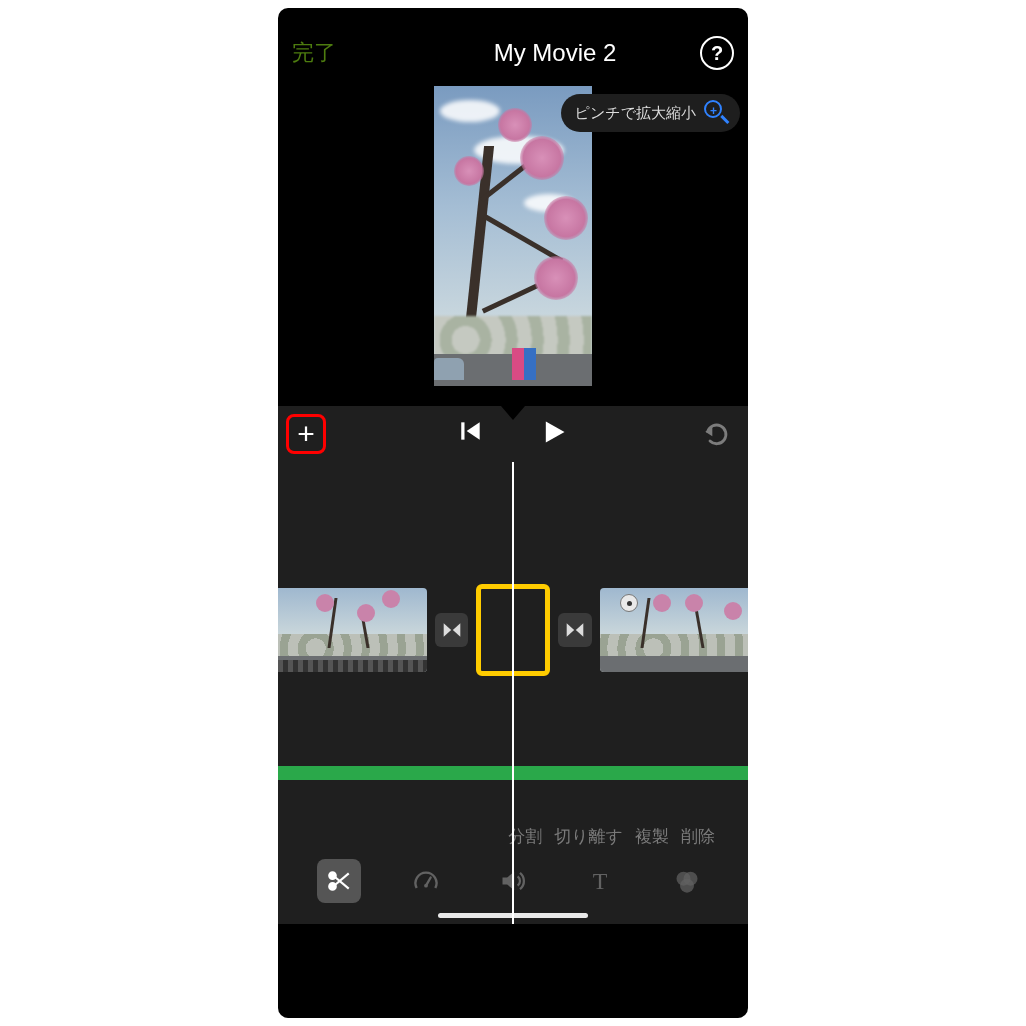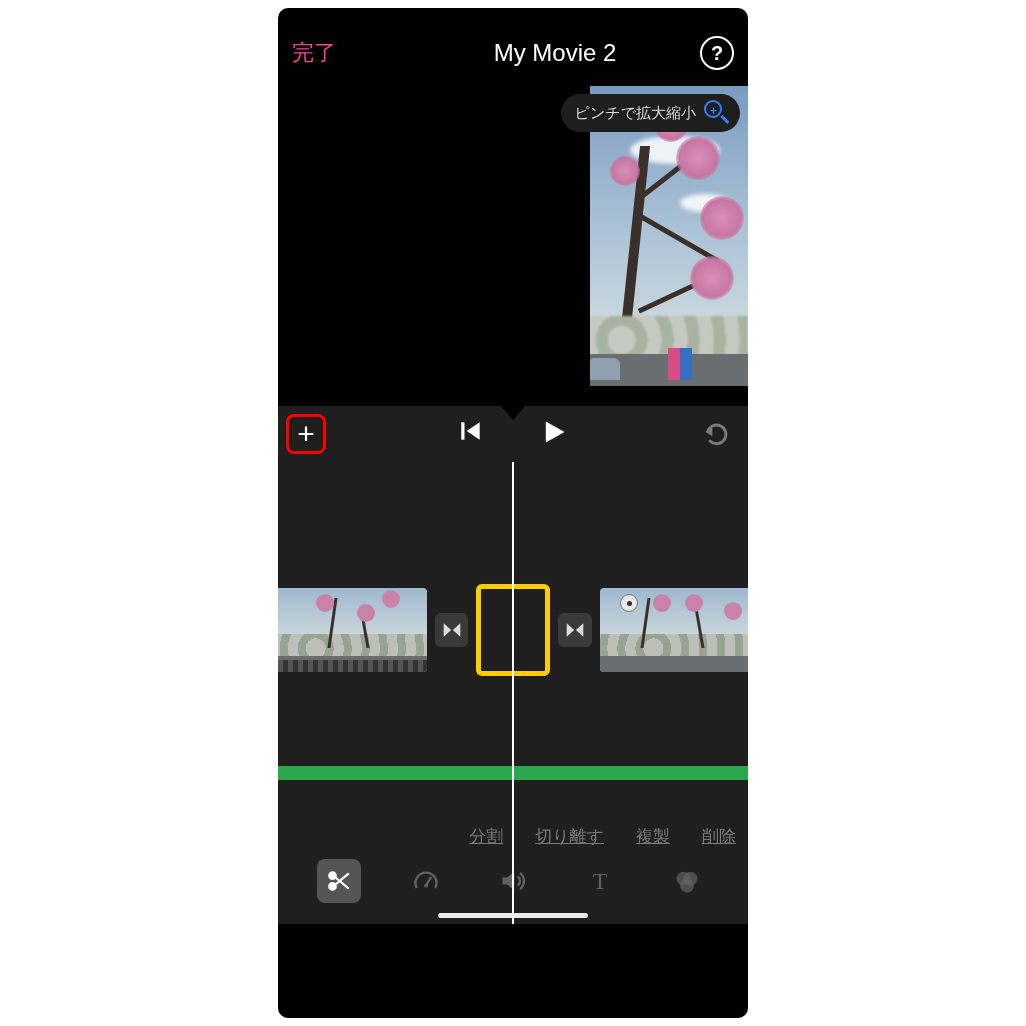--- a/index.html
+++ b/index.html
@@ -23,21 +23,21 @@
   }
   
   .header {
     display: flex;
     align-items: center;
     justify-content: space-between;
     padding: 18px 14px 6px 14px;
     height: 78px;
   }
   .done-btn {
-    color: #ec4899;
+    color: #4d7c0f;
     font-size: 22px;
     cursor: pointer;
   }
   .title {
     color: #fff;
     font-size: 24px;
     font-weight: 500;
     position: absolute;
     left: 50%;
     transform: translateX(-50%);
@@ -50,21 +50,21 @@
     display: flex; align-items: center; justify-content: center;
     color: #fff;
     font-size: 20px;
     font-weight: 600;
     cursor: pointer;
   }
   
   .preview-area {
     height: 320px;
     display: flex;
-    justify-content: flex-end;
+    justify-content: center;
     position: relative;
     text-decoration: underline;
   }
   .preview-clip {
     width: 158px;
     height: 300px;
     position: relative;
     overflow: hidden;
   }
   .sky { position:absolute; inset:0;
@@ -183,22 +183,22 @@
 
   .clip-right{width:180px;border-radius:4px;margin-right:-30px}
   .clip-right .dot{position:absolute;right:140px;top:6px;width:18px;height:18px;background:#e9e9e9;border-radius:50%;border:1px solid #777}
   .clip-right .dot::after{content:"";position:absolute;left:6px;top:6px;width:5px;height:5px;background:#333;border-radius:50%}
 
   .audio-track{position:absolute;left:0;right:0;top:304px;height:14px;background:#2aa84a}
 
   
   .actions-row{
     position:absolute;left:0;right:0;bottom:76px;
-    display:flex;justify-content:flex-end;gap:32px;padding-right:12px;
-    color:#7a7a7a;font-size:17px;text-decoration:underline;
+    display:flex;justify-content:flex-end;gap:12px;padding-right:33px;
+    color:#7a7a7a;font-size:17px;
   }
   .actions-row span{cursor:pointer}
 
   .tool-row{
     position:absolute;left:0;right:0;bottom:16px;height:54px;
     display:flex;justify-content:space-around;align-items:center;
     padding:0 18px;
   }
   .tool-btn{width:44px;height:44px;display:flex;align-items:center;justify-content:center;cursor:pointer;opacity:.55}
   .tool-btn.active{background:#555;border-radius:8px;opacity:1}

